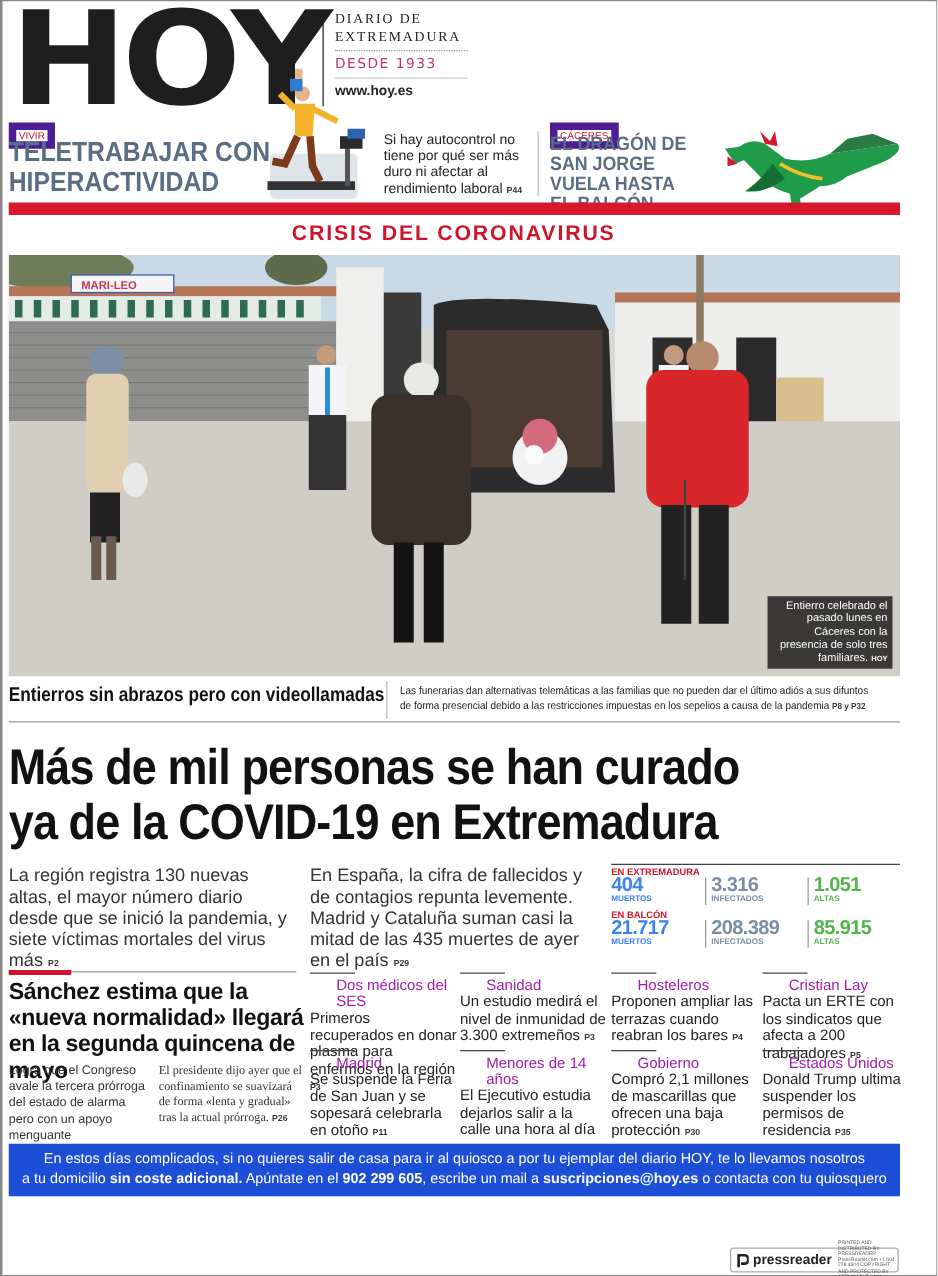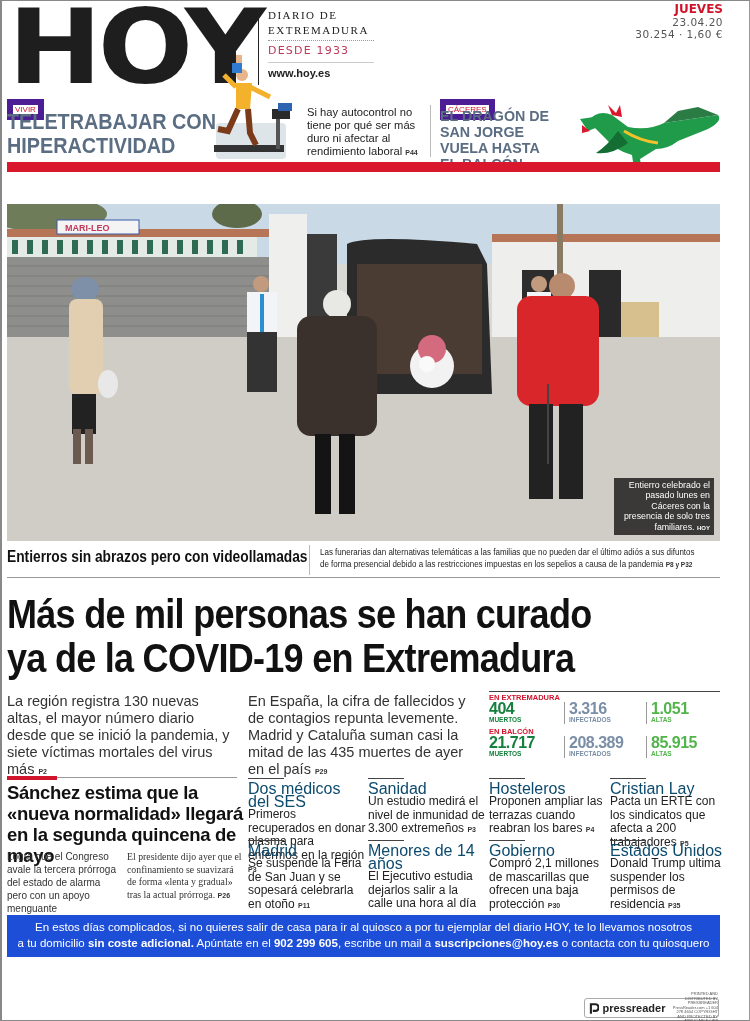--- a/index.html
+++ b/index.html
@@ -55,67 +55,62 @@
   .lede1 .pg, .lede2 .pg { font-size: 7px; }
 
   
   .stats { left: 487px; top: 690px; width: 231px; }
   .stats-topline { height: 1px; background: #444; }
   .stat-row { position: relative; height: 34px; }
   .stat-label { position: absolute; left: 0; top: 1px; font-size: 7.5px; font-weight: bold; color: #d0142c; }
   .stat-cell { position: absolute; top: 9px; }
   .stat-num { font-weight: bold; font-size: 16px; line-height: 15px; letter-spacing: -0.5px; }
   .stat-unit { font-size: 6.5px; font-weight: bold; line-height: 7px; }
-  .c-black .stat-num, .c-black .stat-unit { color: #15803d; }
+  .c-black .stat-num, .c-black .stat-unit { color: #3b82f6; }
   .c-grey .stat-num, .c-grey .stat-unit { color: #7a8ea6; }
   .c-green .stat-num, .c-green .stat-unit { color: #52b44b; }
   .stat-sep { position: absolute; top: 10px; width: 1px; height: 22px; background: #999; }
 
   
   .bottom-rule-left { left: 5px; top: 776px; width: 230px; height: 1px; background: #999; }
   .bottom-red { left: 5px; top: 775px; width: 50px; height: 4px; background: #d0142c; }
   .sanchez-head { left: 5px; top: 781px; width: 236px; font-weight: bold; font-size: 18.5px; line-height: 21px; color: #111; letter-spacing: -0.3px; }
   .sanchez-sub { left: 5px; top: 849px; width: 115px; font-size: 10px; line-height: 13px; color: #333; }
   .sanchez-serif { left: 125px; top: 850px; width: 115px; font-family: "Liberation Serif", serif; font-size: 9.8px; line-height: 12.5px; color: #333; }
 
   .brief { position: absolute; width: 118px; }
   .brief-line { width: 36px; height: 1px; background: #444; margin-bottom: 3px; }
-  .brief-kicker { font-size: 16px; line-height: 13px; color: #0c4a6e; }
+  .brief-kicker { font-size: 12px; line-height: 13px; color: #a21caf; margin-left: 21px; }
   .brief-text { font-size: 12px; line-height: 13.5px; color: #222; }
 
   
   .promo { left: 5px; top: 914px; width: 713px; height: 42px; background: #1d4ed8; color: #fff; text-align: center; font-size: 11.5px; line-height: 16px; padding-top: 4px; transform-origin: center; }
   .promo b { font-weight: bold; }
 
   
-  .pr { left: 582px; top: 997px; width: 135px; height: 20px; border: 1px solid #aaa; border-radius: 3px; background: #fff; display: flex; align-items: center; padding-left: 4px; text-align: right; }
+  .pr { left: 582px; top: 997px; width: 135px; height: 20px; border: 1px solid #aaa; border-radius: 3px; background: #fff; display: flex; align-items: center; padding-left: 4px; }
   .pr-logo { font-weight: bold; font-size: 11px; color: #222; margin-left: 3px; }
   .pr-small { font-size: 4px; line-height: 4.5px; color: #555; margin-left: 5px; width: 50px; }
 </style>
 </head>
 <body>
 
 <div class="page">
 
   <div class="abs logo">HOY</div>
   <div class="abs logo-rule"></div>
   <div class="abs mast-text">
     <div>DIARIO DE</div>
     <div>EXTREMADURA</div>
   </div>
   <div class="abs mast-dots"></div>
   <div class="abs mast-since">DESDE 1933</div>
   <div class="abs mast-line2"></div>
   <div class="abs mast-web">www.hoy.es</div>
 
-  <div class="abs dateblock">
-    <div class="day">JUEVES</div>
-    <div class="date">23.04.20</div>
-    <div class="price">30.254 · 1,60 €</div>
-  </div>
 
   <div class="abs t1-tag">
     <span class="tag">VIVIR</span>
   </div>
   <div class="abs t1-head">
     <div>TELETRABAJAR CON</div>
     <div>HIPERACTIVIDAD</div>
   </div>
   <svg class="abs runner" viewBox="0 0 90 108">
     <rect x="10" y="70" width="70" height="36" rx="4" fill="#dde5e8"></rect>
@@ -149,20 +144,21 @@
     <path d="M20 20 Q30 8 44 14 L60 26 Q80 30 96 22 L150 14 Q155 20 140 28 L110 40 Q100 48 88 48 L72 58 L74 70 L66 68 L64 54 Q48 50 36 36 Z" fill="#1f9b4a"></path>
     <path d="M50 30 Q40 44 28 52 Q44 54 60 42 Z" fill="#146e33"></path>
     <path d="M44 14 L40 4 L48 12 L52 4 L54 16" fill="#d9182e"></path>
     <path d="M12 18 L26 16 L30 26 L20 30 Z" fill="#1f9b4a"></path>
     <path d="M14 24 L22 30 L14 32 Z" fill="#d9182e"></path>
     <path d="M56 30 Q72 40 90 42" stroke="#f3c12c" stroke-width="3" fill="none"></path>
     <path d="M96 22 L150 14 L130 6 L110 10 Z" fill="#2a7b44"></path>
   </svg>
 
   <div class="abs redbar"></div>
+  <div class="abs section-title">CRISIS DEL CORONAVIRUS</div>
 
   <div class="abs photo">
     <svg width="713" height="337" viewBox="0 0 713 337">
       <rect x="0" y="0" width="713" height="60" fill="#c9d9e6"></rect>
       <ellipse cx="40" cy="10" rx="60" ry="18" fill="#6e7c5a"></ellipse>
       <ellipse cx="230" cy="10" rx="25" ry="14" fill="#5d6b4a"></ellipse>
       <rect x="0" y="25" width="265" height="8" fill="#b77558"></rect>
       <rect x="0" y="33" width="250" height="20" fill="#e4ebe6"></rect>
       <g fill="#2e6b52">
         <rect x="5" y="36" width="6" height="14"></rect>

